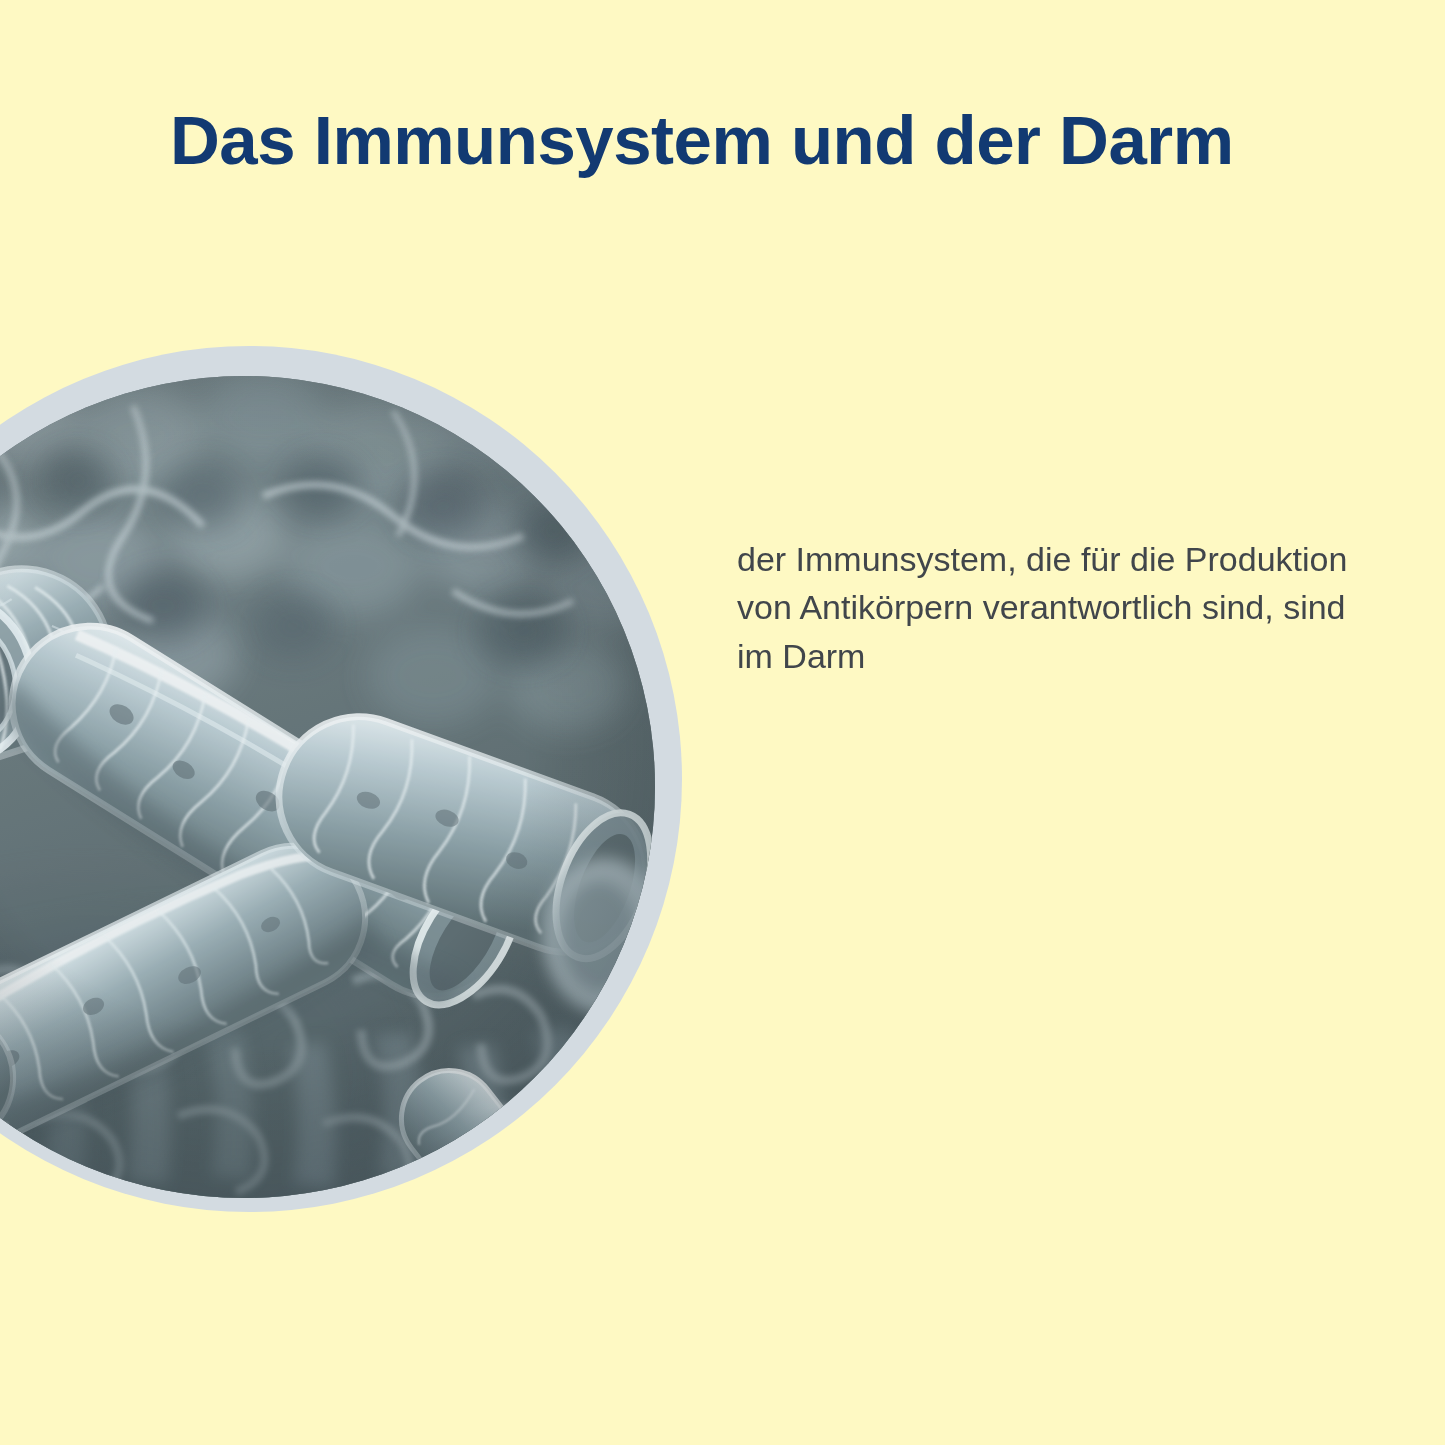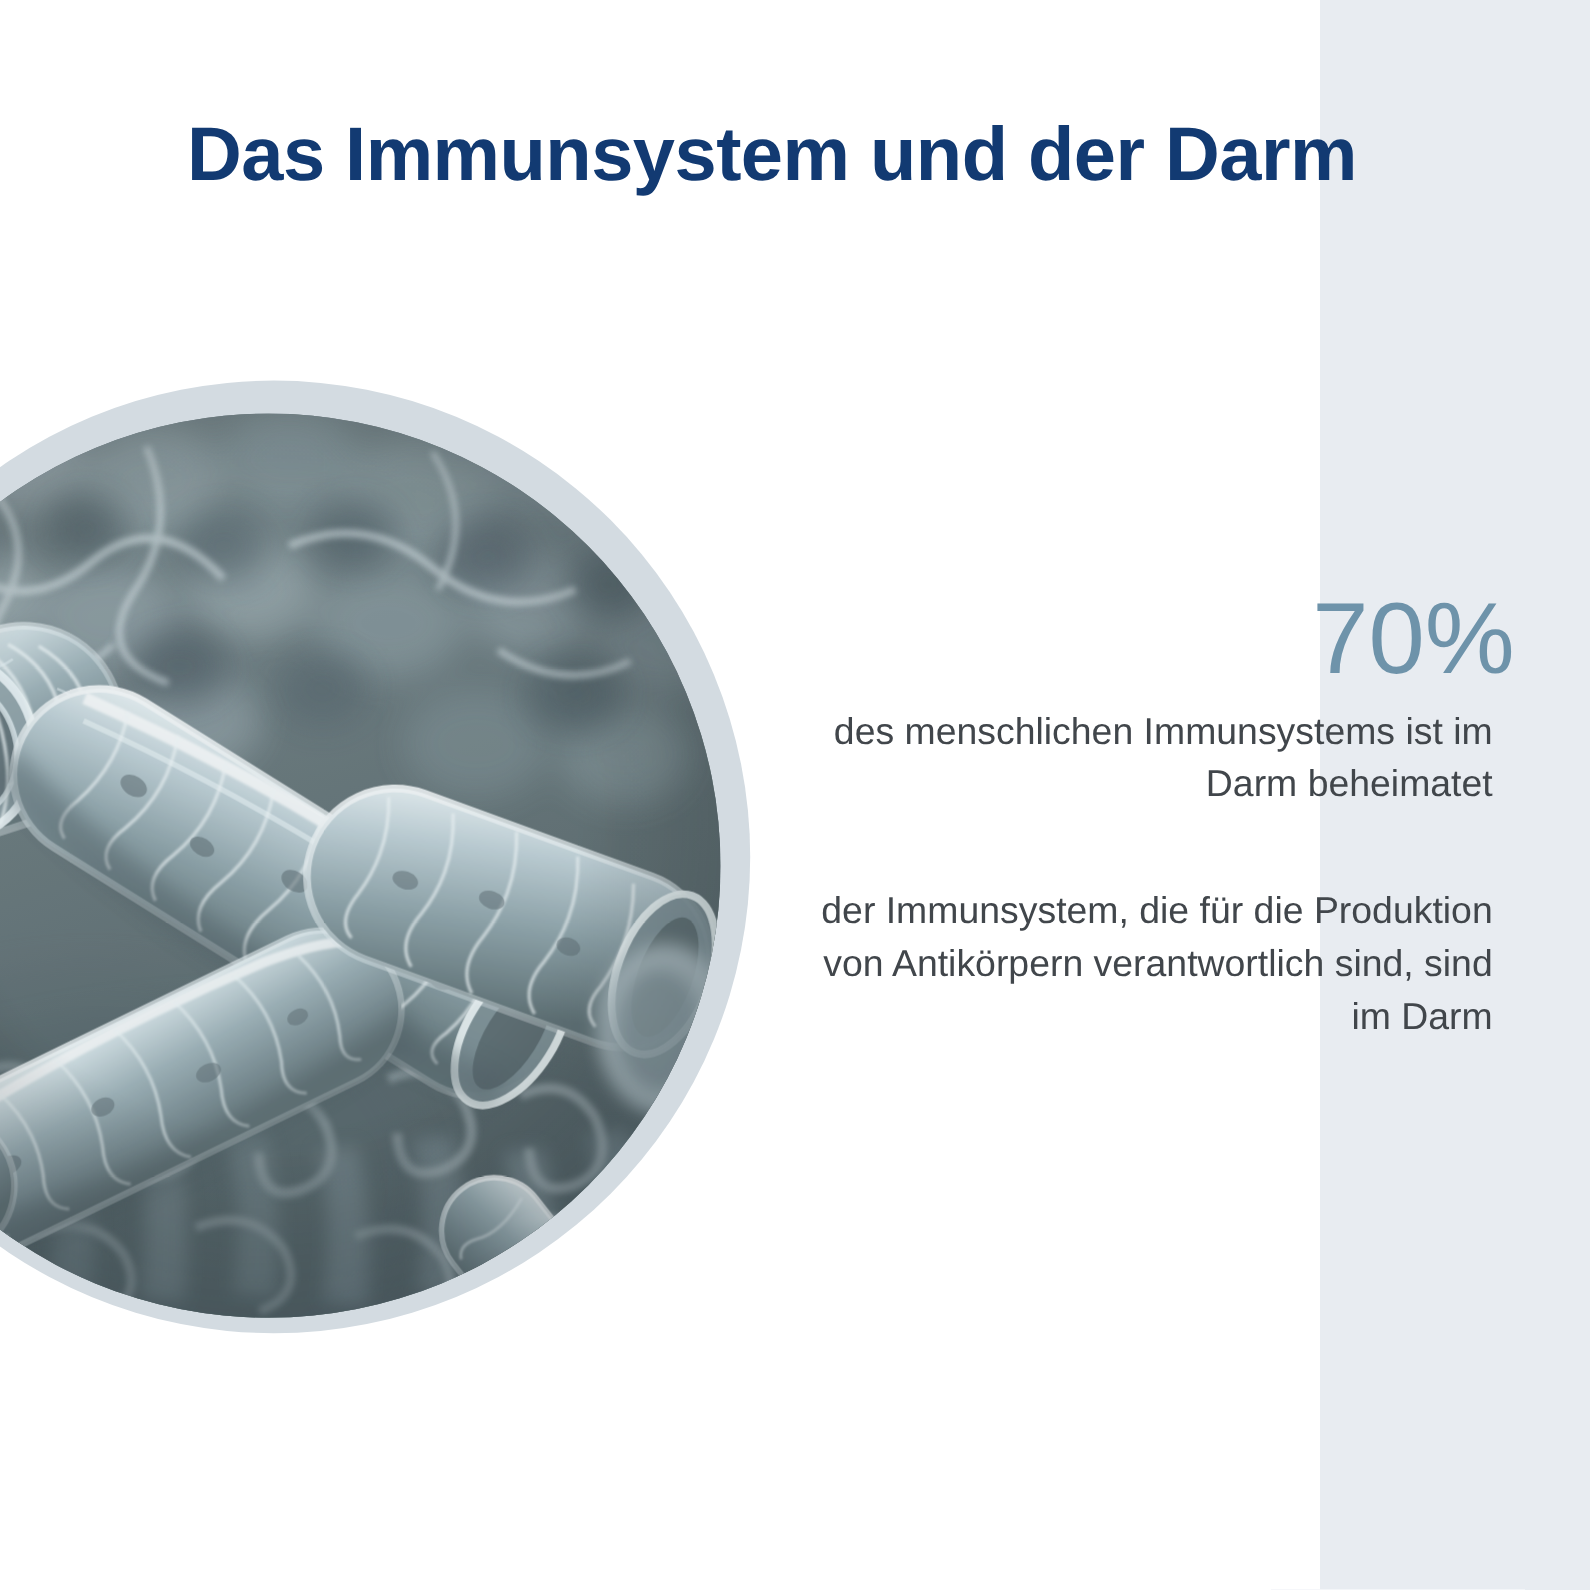--- a/index.html
+++ b/index.html
@@ -11,24 +11,23 @@
     height: 1445px;
     background: #e8ecf1;
     font-family: "Liberation Sans", sans-serif;
     overflow: hidden;
     position: relative;
   }
 
   #infographic {
     position: absolute;
     inset: 0;
-    width: 1200px;
+    width: 1445px;
     height: 1445px;
-    background: #ffffff;
-    text-align: right;
+    background: #fef9c3;
   }
 
   
   .title {
     position: absolute;
     left: 170px;
     top: 103px;
     font-size: 69px;
     font-weight: bold;
     letter-spacing: -0.5px;
@@ -385,24 +384,20 @@
             <stop offset="100%" stop-color="#23313a" stop-opacity="0.30"></stop>
           </radialGradient>
           <rect x="0" y="0" width="822" height="822" fill="url(#vig)"></rect>
         </g>
       </svg>
     </div>
   </div>
 
   <div class="stats">
 
-    <div class="stat-block">
-      <div class="stat-value">70%</div>
-      <div class="stat-desc">des menschlichen Immunsystems ist im Darm beheimatet</div>
-    </div>
 
     <div class="stat-block">
       <div class="stat-desc">der Immunsystem, die für die Produktion von Antikörpern verantwortlich sind, sind im Darm</div>
     </div>
 
   </div>
 
 </div>
 
 </body></html>

